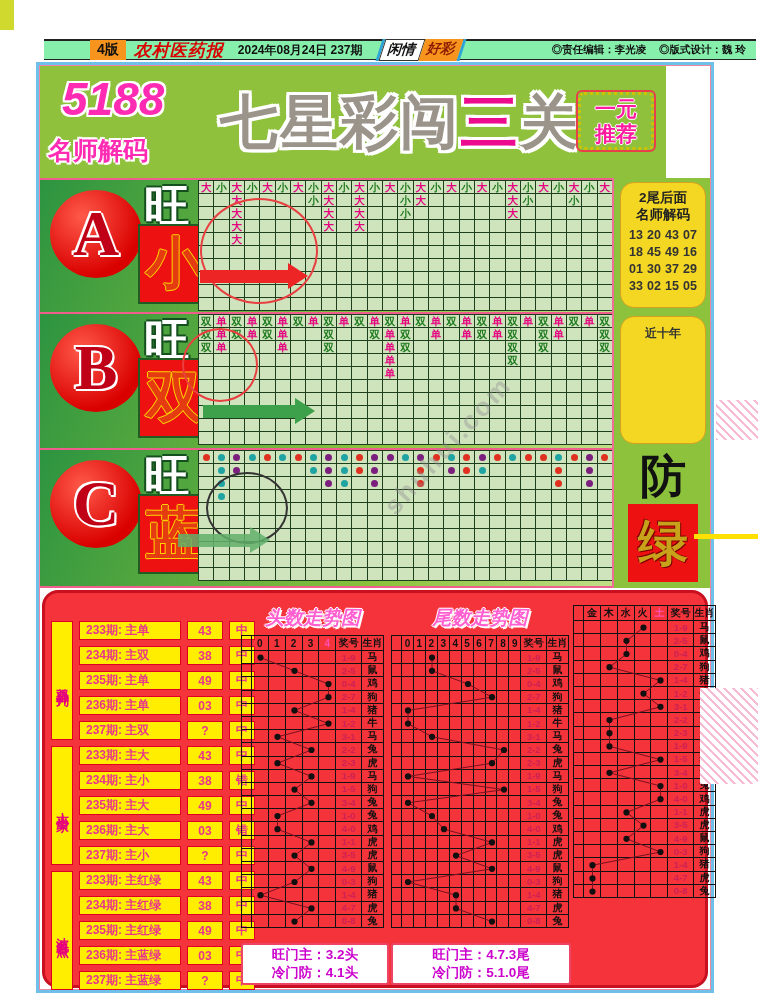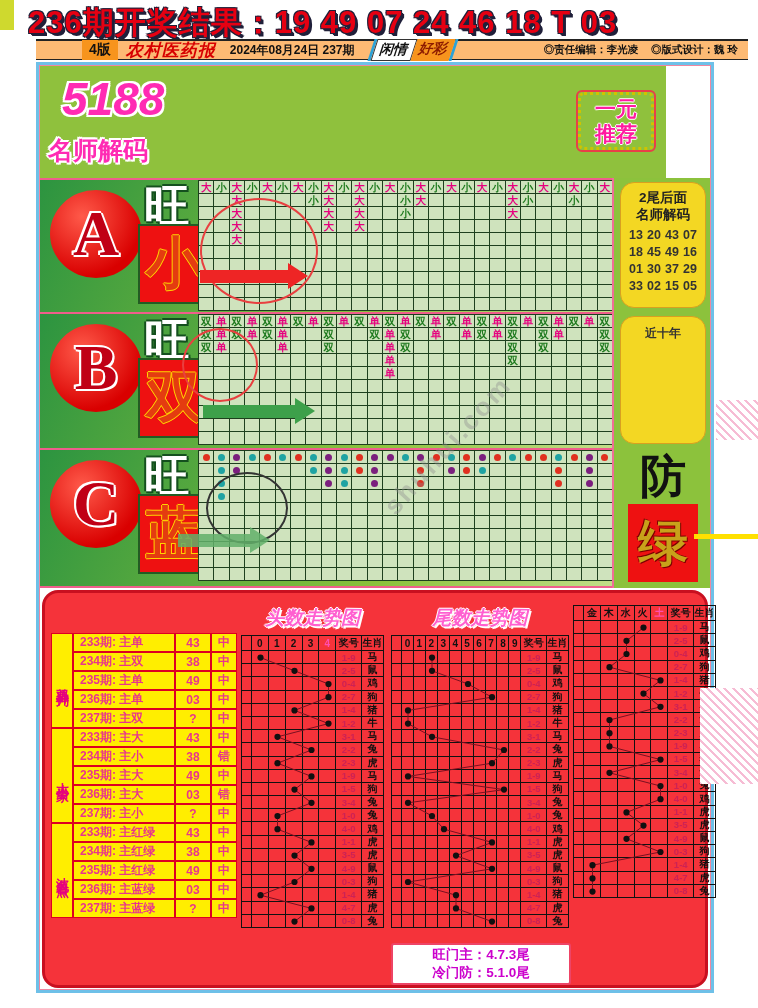--- a/index.html
+++ b/index.html
@@ -6,21 +6,21 @@
   .page{position:relative;width:758px;height:1008px;background:#fff;overflow:hidden;
         font-family:"Liberation Sans",sans-serif;}
   [data-interactable]{box-sizing:border-box;}
 
   
   .corner-sliver{position:absolute;left:0;top:0;width:14px;height:30px;background:#cfd92e;}
   .announce{position:absolute;left:28px;top:2px;width:720px;height:36px;
     font-size:31px;font-weight:900;color:#e60012;letter-spacing:1px;
     text-shadow:2px 2px 0 #20203a,-1px -1px 0 #20203a,1px -1px 0 #20203a,-1px 1px 0 #20203a,3px 3px 0 #20203a;}
   
-  .masthead{position:absolute;left:36px;top:39px;width:712px;height:21px;background:#fdba74;
+  .masthead{position:absolute;left:44px;top:39px;width:712px;height:21px;background:#86efac;
     border-top:2px solid #222;border-bottom:1px solid #222;display:flex;align-items:center;font-size:12px;}
   .edition{background:#f7941d;color:#111;font-weight:900;font-size:14px;padding:1px 7px;margin-left:46px;}
   .paper{color:#d80000;font-family:"Liberation Serif",serif;font-style:italic;font-weight:900;font-size:17px;margin-left:8px;letter-spacing:1px;}
   .mdate{color:#111;font-weight:700;margin-left:14px;font-size:12px;}
   .colbox{margin-left:16px;display:flex;transform:skewX(-18deg);border-left:3px solid #2da3d8;border-right:3px solid #2da3d8;}
   .colbox span{display:inline-block;padding:1px 5px;font-weight:900;font-size:14px;}
   .col1{background:#fff;color:#111;border:1px solid #333;}
   .col2{background:#f7941d;color:#8c1a00;}
   .credits{margin-left:auto;margin-right:10px;color:#111;font-size:10.5px;font-weight:700;white-space:nowrap;}
   .credits span{margin-left:10px;}
@@ -88,22 +88,22 @@
   .histlabel{text-align:center;font-size:12px;font-weight:700;margin-top:8px;color:#333;}
   .fang{position:absolute;left:0;top:268px;width:98px;text-align:center;font-size:46px;font-weight:900;color:#111;}
   .lv{position:absolute;left:14px;top:326px;width:70px;height:78px;background:#ee1111;display:flex;align-items:center;justify-content:center;}
   .lv span{font-size:50px;font-weight:900;color:#c8a21a;text-shadow:1px 1px 0 #7a0000,-1px -1px 0 #7a0000;}
 
   
   .panel{position:absolute;left:2px;top:524px;width:666px;height:398px;background:#f5333a;
     border:3px solid #c81020;border-radius:16px;}
   .board-title{position:absolute;left:16px;top:4px;font-size:30px;font-weight:900;font-style:italic;color:#ff4fc4;letter-spacing:2px;
     text-shadow:-2px 0 0 #fff,2px 0 0 #fff,0 -2px 0 #fff,0 2px 0 #fff,2px 2px 0 #fff,-2px -2px 0 #fff;}
-  .dragon{position:absolute;left:6px;top:40px;display:grid;grid-template-columns:22px 102px 36px 26px;
-    grid-template-rows:repeat(15,19px);gap:0;}
+  .dragon{position:absolute;left:6px;top:28px;display:grid;grid-template-columns:22px 102px 36px 26px;
+    grid-template-rows:repeat(15,19px);gap:6px;}
   .tlabel{writing-mode:vertical-rl;text-orientation:upright;background:#ffee00;color:#e6007e;font-weight:900;font-size:13px;
     display:flex;align-items:center;justify-content:center;letter-spacing:2px;border:1px solid #d02;}
   .tcell{background:#ffee00;color:#e8358c;font-weight:700;font-size:12px;display:flex;align-items:center;justify-content:center;border:1px solid #d02;}
   .tperiod{justify-content:flex-start;padding-left:6px;}
 
   
   .chart{position:absolute;top:12px;}
   .chart-0{left:196px;} .chart-1{left:346px;} .chart-2{left:528px;}
   .ctitle{text-align:center;font-size:19px;font-weight:900;font-style:italic;color:#ff5fd0;white-space:nowrap;
     text-shadow:-1px 0 0 #fff,1px 0 0 #fff,0 -1px 0 #fff,0 1px 0 #fff,2px 2px 0 #fff;margin-bottom:4px;}
@@ -129,21 +129,20 @@
   .hatch{position:absolute;background:repeating-linear-gradient(45deg,#f6bcd4 0 2px,#fff 2px 6px);}
   .hatch1{left:716px;top:400px;width:42px;height:40px;}
   .hatch2{left:700px;top:688px;width:58px;height:96px;}
   .yline{position:absolute;left:694px;top:534px;width:64px;height:5px;background:#ffe000;}
 </style>
 </head>
 <body>
 
 <div class="page" data-interactable="false">
   <div class="corner-sliver" data-interactable="false"></div>
-  <div class="announce" data-interactable="false">236期开奖结果：19 49 07 24 46 18 T 03</div>
 
   <div class="masthead" data-interactable="false">
     <span class="edition" data-interactable="false">4版</span>
     <span class="paper" data-interactable="false">农村医药报</span>
     <span class="mdate" data-interactable="false">2024年08月24日 237期</span>
     <span class="colbox" data-interactable="false">
       <span class="col1" data-interactable="false">闲情</span>
       <span class="col2" data-interactable="false">好彩</span>
     </span>
     <span class="credits" data-interactable="false">
@@ -151,20 +150,21 @@
       <span data-interactable="false">◎版式设计：魏 玲</span>
     </span>
   </div>
 
   <div class="frame" data-interactable="false">
     <div class="frame-inner" data-interactable="false">
 
       <div class="band" data-interactable="false">
         <div class="code5188" data-interactable="false">5188</div>
         <div class="decode" data-interactable="false">名师解码</div>
+        <div class="big-title" data-interactable="false"><span data-interactable="false">七星彩闯</span><span class="hl" data-interactable="false">三</span><span data-interactable="false">关</span></div>
         <div class="badge" data-interactable="false">
           <div class="badge-in" data-interactable="false">
             <span data-interactable="false">一元</span>
             <span data-interactable="false">推荐</span>
           </div>
         </div>
       </div>
 
       <div class="sec secA" data-interactable="false">
         <div class="oval" data-interactable="false">
@@ -2110,20 +2110,24 @@
                 <circle cx="59.5" cy="204.6" r="3.1" fill="#101010"></circle>
                 <circle cx="42.5" cy="217.79999999999998" r="3.1" fill="#101010"></circle>
                 <circle cx="76.5" cy="230.99999999999997" r="3.1" fill="#101010"></circle>
                 <circle cx="8.5" cy="244.2" r="3.1" fill="#101010"></circle>
                 <circle cx="8.5" cy="257.4" r="3.1" fill="#101010"></circle>
                 <circle cx="8.5" cy="270.6" r="3.1" fill="#101010"></circle>
               </svg>
             </div>
           </div>
 
+        <div class="fbox fbox-0" data-interactable="false">
+          <span data-interactable="false">旺门主：3.2头</span>
+          <span data-interactable="false">冷门防：4.1头</span>
+        </div>
         <div class="fbox fbox-1" data-interactable="false">
           <span data-interactable="false">旺门主：4.7.3尾</span>
           <span data-interactable="false">冷门防：5.1.0尾</span>
         </div>
       </div>
 
     </div>
   </div>
 
   <div class="watermark" data-interactable="false">shuhui.com</div>

